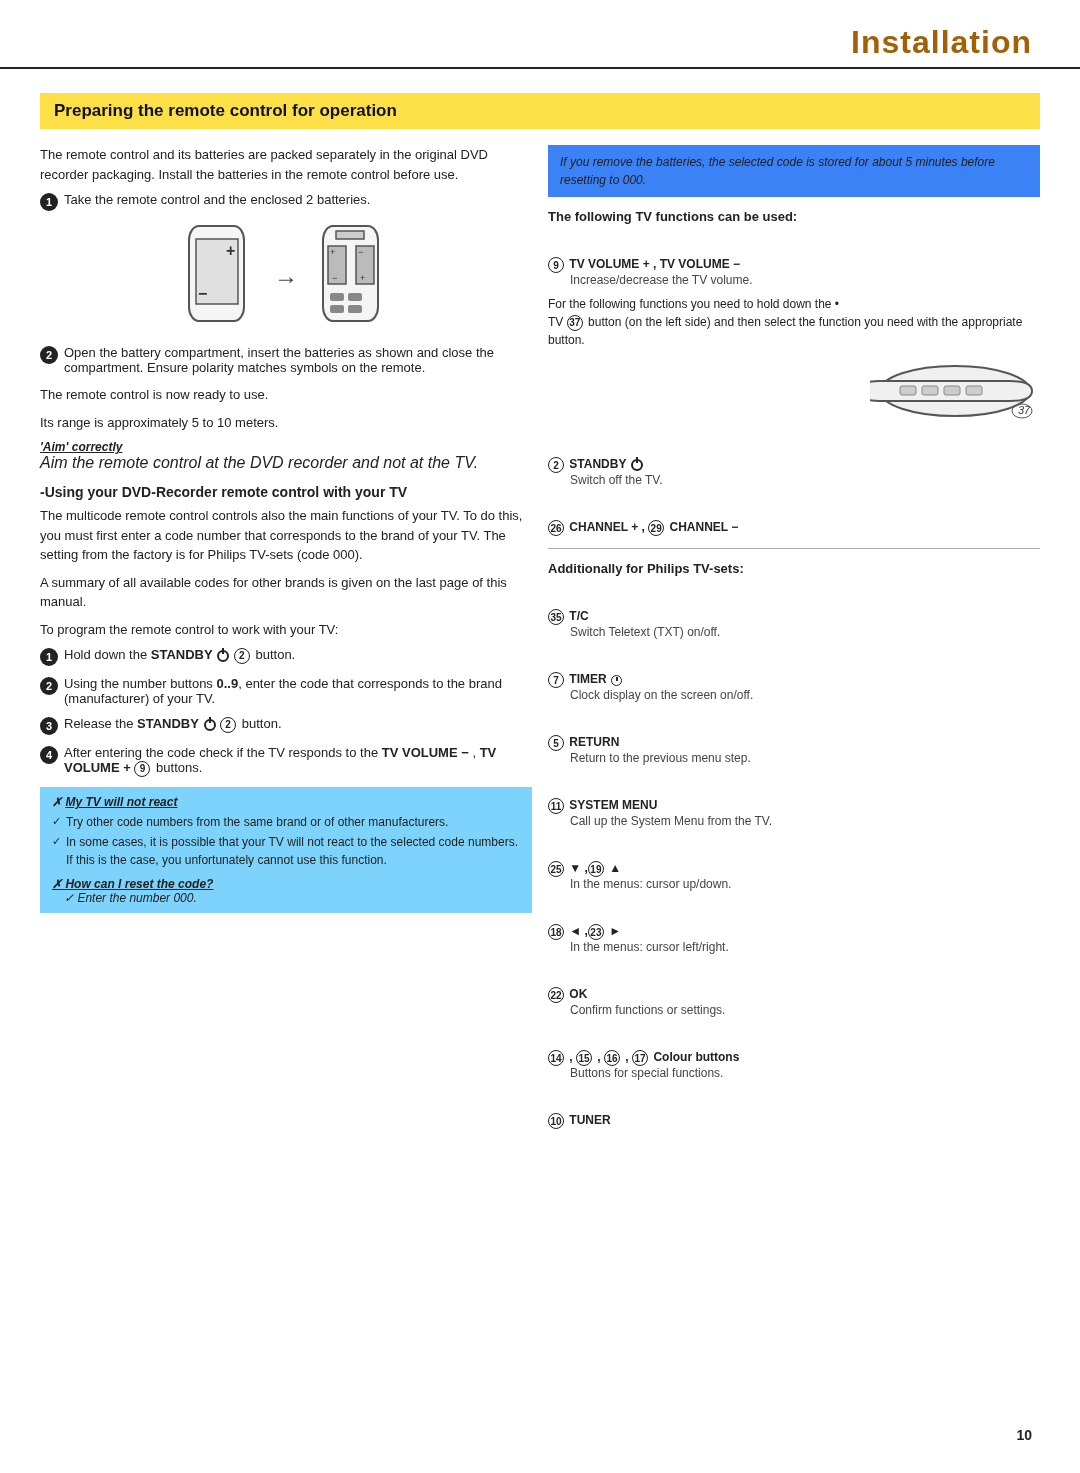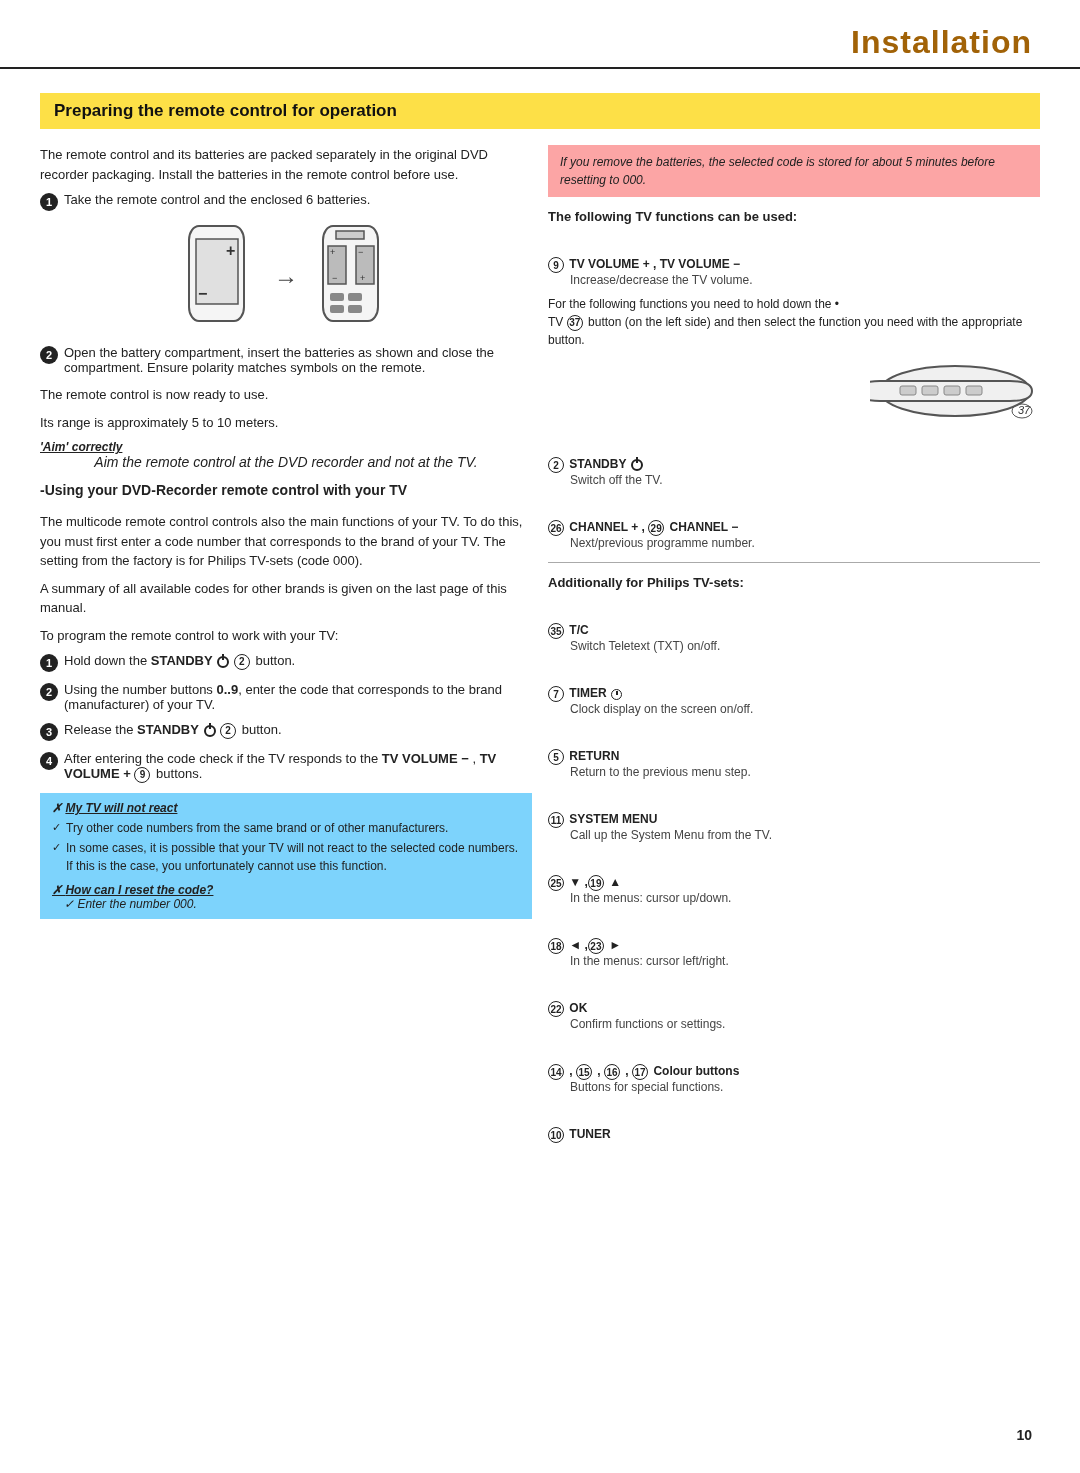--- a/index.html
+++ b/index.html
@@ -100,27 +100,26 @@
       margin: 8px 0;
     }
     .aim-title {
       font-style: italic;
       font-weight: bold;
       text-decoration: underline;
       font-size: 12px;
     }
     .aim-text {
       font-style: italic;
-      font-size: 14px;
-      text-align: center;
+      font-size: 16px;
     }
     .sub-heading-dash {
       font-size: 14px;
       font-weight: bold;
-      margin: 12px 0 14px 0;
+      margin: 12px 0 6px 0;
     }
 
     
     .bullet-list {
       list-style: none;
       padding: 0;
       margin: 4px 0;
     }
     .bullet-list li {
       padding-left: 14px;
@@ -131,21 +130,21 @@
     }
     .bullet-list li::before {
       content: '✓';
       position: absolute;
       left: 0;
       font-size: 11px;
     }
 
     
     .note-box {
-      background: #fca5a5;
+      background: #3b82f6;
       border: 0;
       padding: 8px 12px;
       font-style: italic;
       font-size: 12px;
       margin-bottom: 12px;
       line-height: 1.5;
     }
 
     
     .tip-box {
@@ -254,21 +253,21 @@
   <h2>Preparing the remote control for operation</h2>
 </div>
 
 <div class="main-content">
 
   <div class="left-col">
     <p>The remote control and its batteries are packed separately in the original DVD recorder packaging. Install the batteries in the remote control before use.</p>
 
     <div class="step">
       <span class="step-num">1</span>
-      <span>Take the remote control and the enclosed 6 batteries.</span>
+      <span>Take the remote control and the enclosed 2 batteries.</span>
     </div>
 
     <div class="remote-image">
       <div class="remote-drawing">
 
         <div style="display:flex;flex-direction:column;align-items:center;">
           <svg width="70" height="110" viewBox="0 0 70 110">
 
             <rect x="5" y="5" width="55" height="95" rx="10" ry="14" fill="#f5f5f5" stroke="#555" stroke-width="2"></rect>
 
@@ -435,21 +434,20 @@
       <div class="function-desc">Switch off the TV.</div>
     </div>
 
     <div class="function-item">
       <div class="function-label">
         <span class="circle-num">26</span>
         <b>CHANNEL + ,</b>
         <span class="circle-num">29</span>
         <b>CHANNEL −</b>
       </div>
-      <div class="function-desc">Next/previous programme number.</div>
     </div>
 
     <hr class="section-divider">
 
     <div class="additionally-heading">Additionally for Philips TV-sets:</div>
 
     <div class="function-item">
       <div class="function-label">
         <span class="circle-num">35</span>
         <b>T/C</b>

